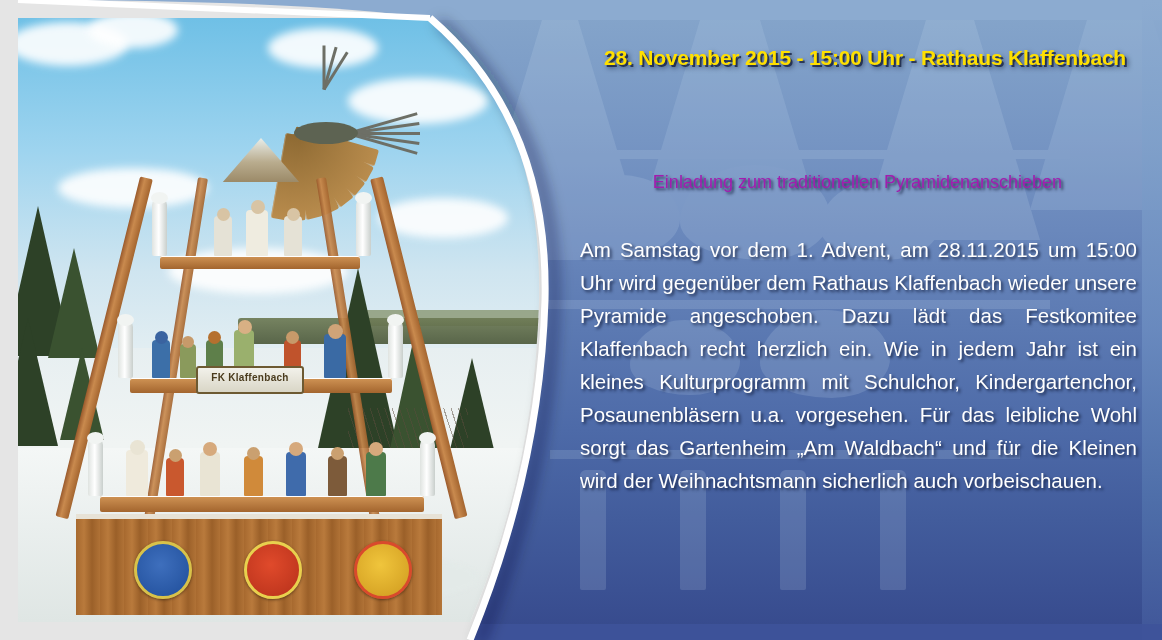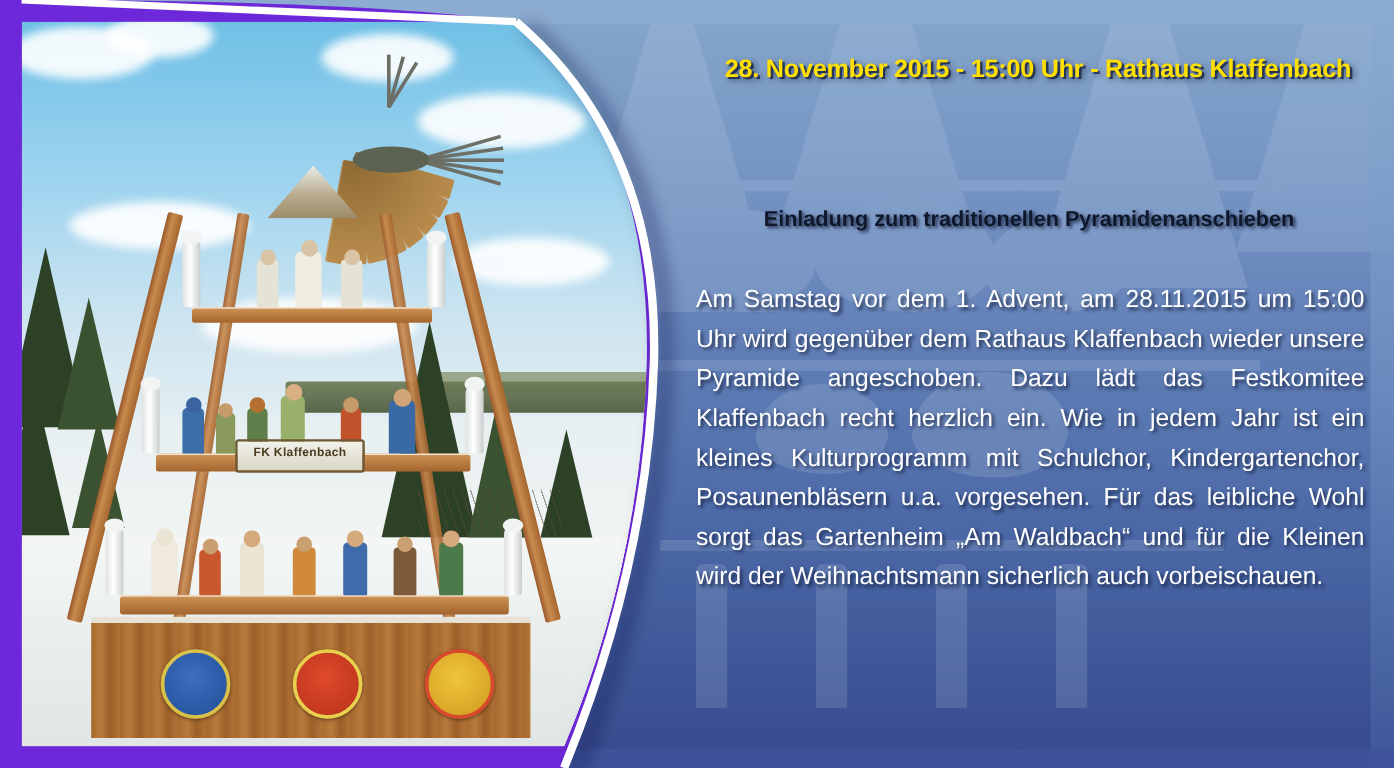--- a/index.html
+++ b/index.html
@@ -71,42 +71,42 @@
     letter-spacing:-0.8px;line-height:1.05;
     text-shadow:3px 3px 0 rgba(18,26,56,.8), 5px 5px 8px rgba(8,14,36,.65);
     white-space:nowrap;
     margin:0;
     padding-right:16px;
   }
 
   
   #subtitle{
     position:absolute;left:580px;top:172px;width:555px;
-    font-size:18px;font-weight:bold;color:#0f172a;
+    font-size:18px;font-weight:normal;color:#a21caf;
     text-shadow:2px 2px 3px rgba(15,25,55,.85);
     text-align:center;
   }
   #body-text{
     position:absolute;left:580px;top:233px;width:557px;
     font-size:20.5px;color:#ffffff;line-height:33px;
     text-align:justify;
     text-shadow:2px 2px 3px rgba(15,25,55,.8);
   }
   #signature{
     position:absolute;left:580px;top:545px;width:557px;
     font-size:19px;font-weight:bold;font-style:italic;color:#ffffff;
     text-shadow:2px 2px 3px rgba(15,25,55,.85);
   }
 
   
   #photo-frame{
     position:absolute;left:0;top:0;width:576px;height:640px;
     -webkit-clip-path:path("M 18 0 L 0 0 L 0 640 L 470 640 Q 540 470 545 300 Q 549 120 430 18 Q 300 0 18 0 Z");
     clip-path:path("M 18 0 L 0 0 L 0 640 L 470 640 Q 540 470 545 300 Q 549 120 430 18 Q 300 0 18 0 Z");
-    background:#6d28d9;
+    background:#e5e5e5;
   }
   #photo{
     position:absolute;left:18px;top:18px;width:540px;height:604px;
     overflow:hidden;
     -webkit-clip-path:path("M 0 0 L 422 0 Q 525 105 521 284 Q 516 452 452 604 L 0 604 Z");
     clip-path:path("M 0 0 L 422 0 Q 525 105 521 284 Q 516 452 452 604 L 0 604 Z");
     background:linear-gradient(180deg,#6fc0e6 0%,#9ed4ef 22%,#cfe5f0 42%,#e9f1f3 60%,#f2f5f4 100%);
   }
 
   

